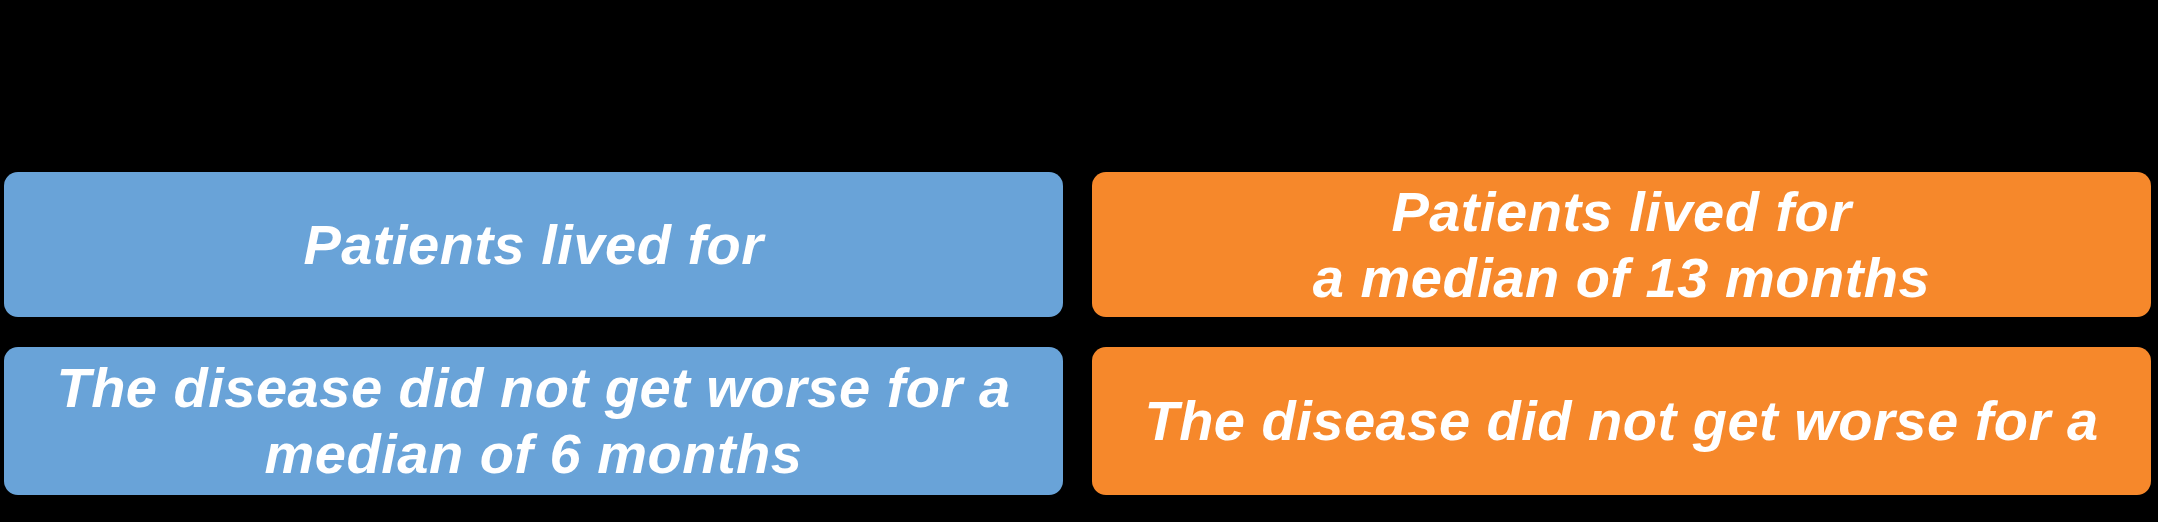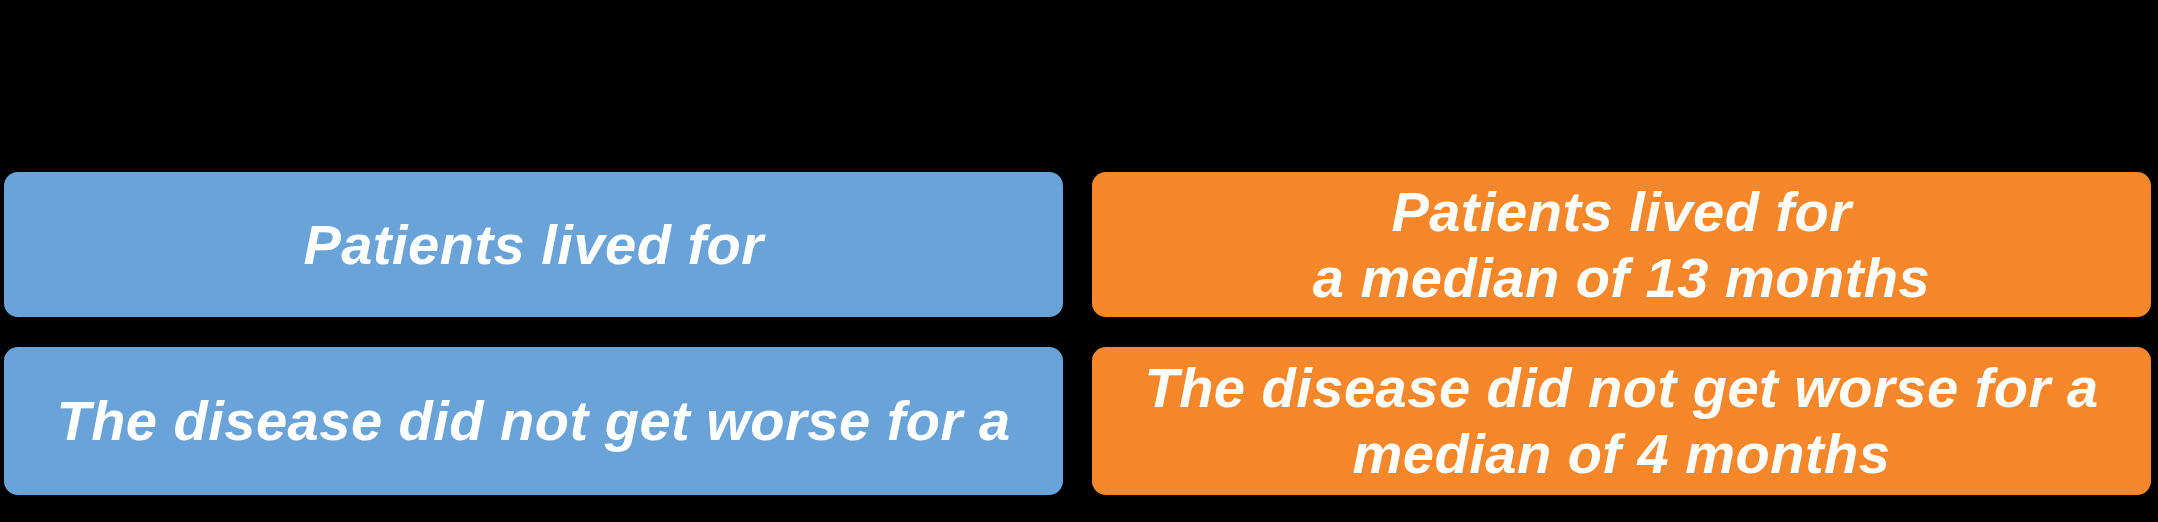--- a/index.html
+++ b/index.html
@@ -49,20 +49,20 @@
     <span class="line">Patients lived for</span>
   </div>
 
   <div class="card pos-top-right" style="background-color: rgb(246, 136, 43);">
     <span class="line">Patients lived for</span>
     <span class="line">a median of 13 months</span>
   </div>
 
   <div class="card pos-bottom-left" style="background-color: rgb(105, 163, 216);">
     <span class="line">The disease did not get worse for a</span>
+    <span class="line">median of 6 months</span>
   </div>
 
   <div class="card pos-bottom-right" style="background-color: rgb(246, 136, 43);">
     <span class="line">The disease did not get worse for a</span>
-    <span class="line">median of 4 months</span>
   </div>
 
 </div>
 
 </body></html>

